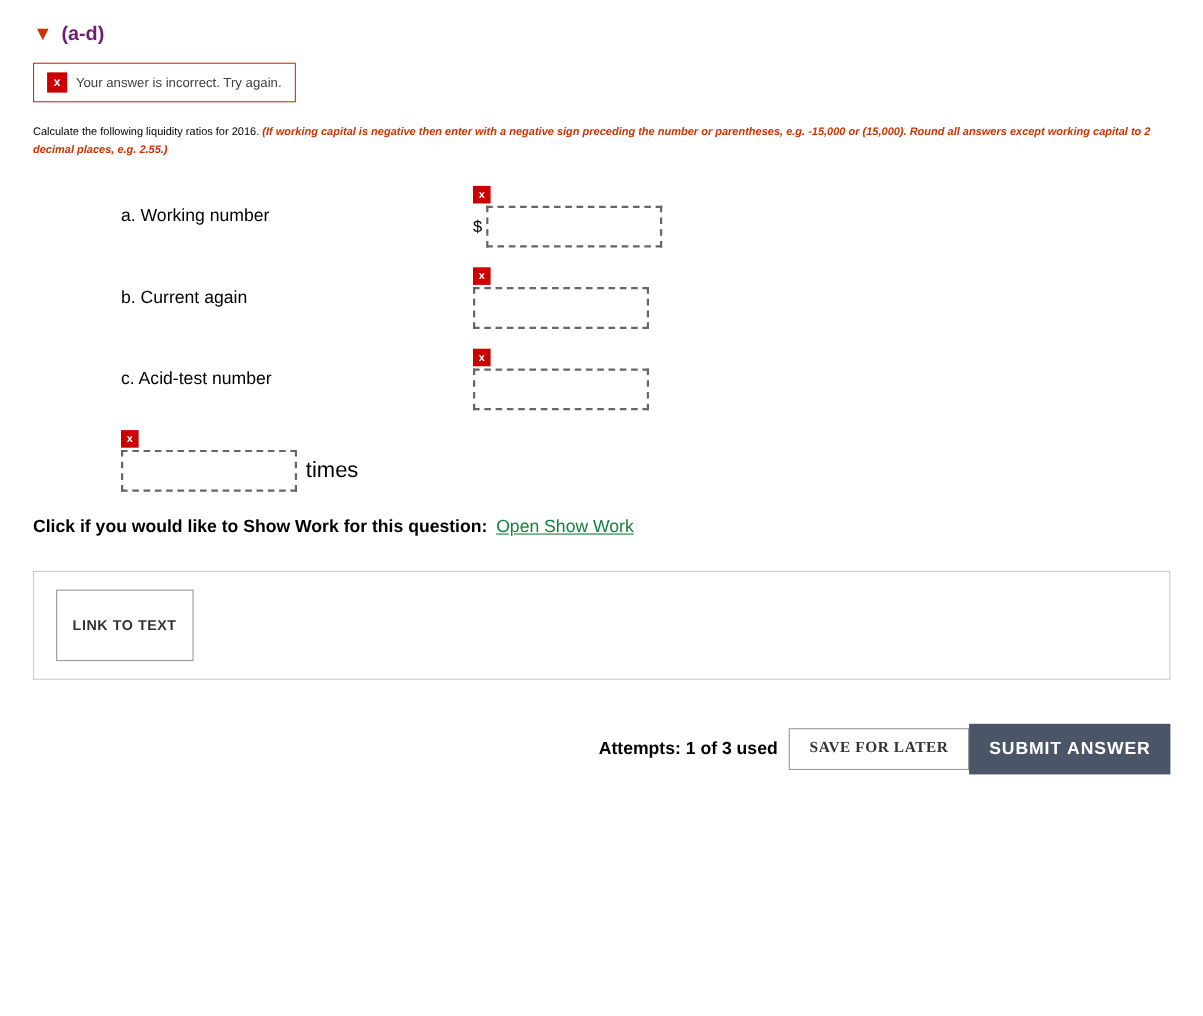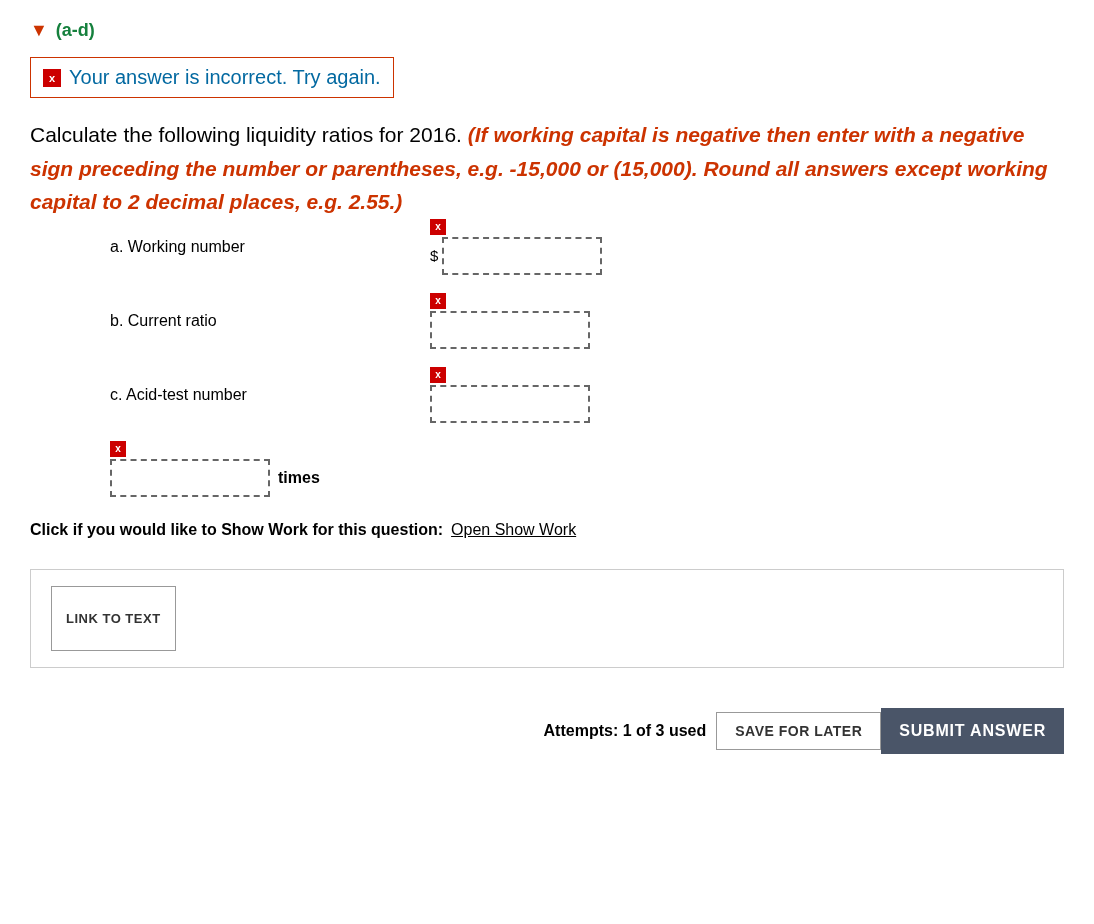--- a/index.html
+++ b/index.html
@@ -23,21 +23,21 @@
       gap: 8px;
       margin-bottom: 16px;
     }
     .triangle-icon {
       color: #cc3300;
       font-size: 18px;
     }
     .section-title {
       font-weight: bold;
       font-size: 18px;
-      color: #15803d;
+      color: #701a75;
     }
 
     
     .incorrect-banner {
       display: flex;
       align-items: center;
       gap: 8px;
       border: 1px solid #cc3300;
       padding: 8px 12px;
       margin-bottom: 20px;
@@ -49,28 +49,29 @@
       justify-content: center;
       width: 18px;
       height: 18px;
       background: #cc0000;
       color: #fff;
       font-size: 11px;
       font-weight: bold;
       border: 1px solid #cc0000;
     }
     .incorrect-text {
-      color: #0369a1;
-      font-size: 20px;
+      color: #404040;
+      font-size: 12px;
     }
 
     
     .question-text {
-      font-size: 21px;
+      font-size: 10px;
       line-height: 1.6;
+      margin-bottom: 24px;
     }
     .question-text .emphasis {
       color: #cc3300;
       font-style: italic;
       font-weight: bold;
     }
 
     
     .input-section {
       margin-left: 80px;
@@ -114,23 +115,22 @@
       align-items: center;
       gap: 2px;
     }
 
     .prefix-label {
       font-size: 15px;
       margin-right: 2px;
     }
 
     .suffix-label {
-      font-size: 16px;
+      font-size: 20px;
       margin-left: 6px;
-      font-weight: bold;
     }
 
     .answer-input {
       width: 160px;
       height: 38px;
       border: 2px dashed #666;
       outline: none;
       padding: 4px 6px;
       font-size: 15px;
       background: #fff;
@@ -140,21 +140,21 @@
     .show-work-row {
       font-size: 16px;
       margin-bottom: 30px;
       display: flex;
       gap: 8px;
     }
     .show-work-row .bold-label {
       font-weight: bold;
     }
     .show-work-link {
-      color: #000000;
+      color: #15803d;
       text-decoration: underline;
       cursor: pointer;
       font-size: 16px;
     }
 
     
     .link-buttons-section {
       display: flex;
       border: 1px solid #ccc;
       margin-bottom: 30px;
@@ -195,20 +195,21 @@
     .save-btn {
       border: 1px solid #999;
       padding: 10px 18px;
       background: #fff;
       font-size: 14px;
       font-weight: bold;
       color: #333;
       letter-spacing: 0.5px;
       cursor: pointer;
       text-transform: uppercase;
+      font-family: Liberation Serif, serif;
     }
 
     .submit-btn {
       background: #4a5568;
       color: #fff;
       border: none;
       padding: 14px 18px;
       font-size: 16px;
       font-weight: bold;
       letter-spacing: 0.8px;
@@ -242,21 +243,21 @@
       <div class="input-group">
         <span class="x-marker">x</span>
         <div class="input-with-prefix">
           <span class="prefix-label">$</span>
           <input type="text" class="answer-input" style="">
         </div>
       </div>
     </div>
 
     <div class="input-row" style="margin-top:18px;">
-      <div class="label-col">b. Current ratio</div>
+      <div class="label-col">b. Current again</div>
       <div class="input-group">
         <span class="x-marker">x</span>
         <input type="text" class="answer-input" style="">
       </div>
     </div>
 
     <div class="input-row" style="margin-top:18px;">
       <div class="label-col">c. Acid-test number</div>
       <div class="input-group">
         <span class="x-marker">x</span>

